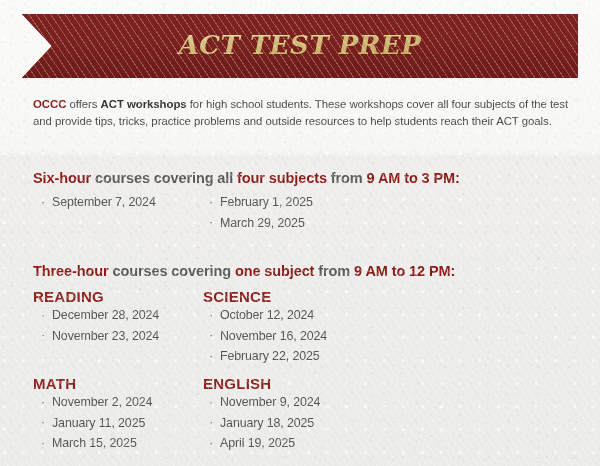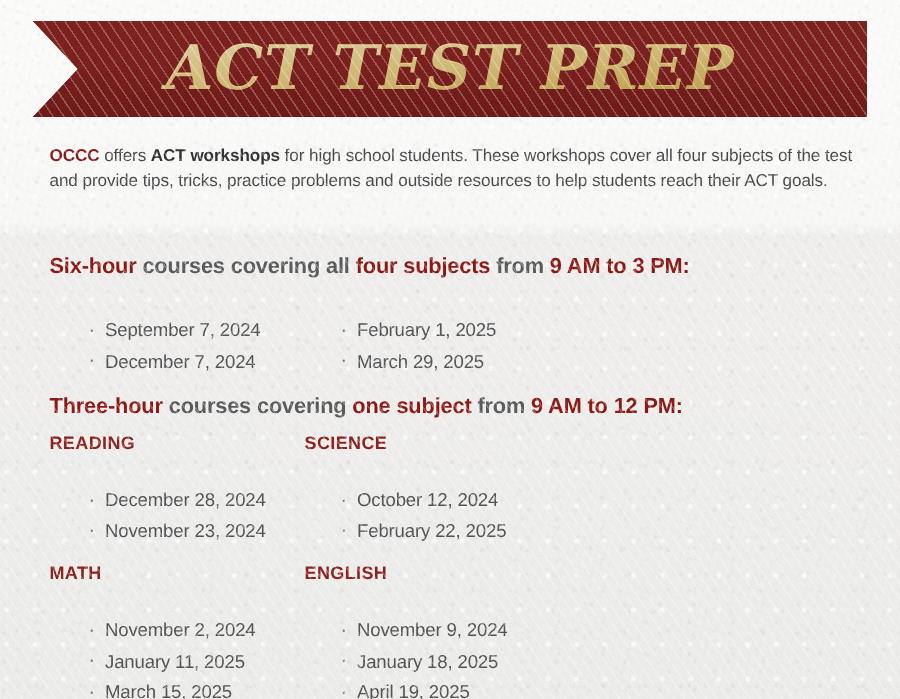--- a/index.html
+++ b/index.html
@@ -57,21 +57,21 @@
   }
   .banner-title {
     position: absolute;
     inset: 0;
     display: flex;
     align-items: center;
     justify-content: center;
     font-family: "DejaVu Serif", "Liberation Serif", serif;
     font-style: italic;
     font-weight: bold;
-    font-size: 41px;
+    font-size: 26px;
     letter-spacing: 0.5px;
     white-space: nowrap;
     background: linear-gradient(176deg, #e9d188 0%, #f2e3ab 22%, #e8cf83 48%, #d9ba63 72%, #c9a84f 100%);
     -webkit-background-clip: text;
     background-clip: text;
     color: transparent;
     text-shadow: 0 1px 0 rgba(0,0,0,0.10);
     padding-bottom: 2px;
   }
 
@@ -103,30 +103,30 @@
     font-size: 14.5px;
     font-weight: bold;
     color: #5b5b5b;
     white-space: nowrap;
     letter-spacing: -0.1px;
   }
   .sec-heading .red { color: #8c1a16; }
 
   .subject-heading {
     position: absolute;
-    font-size: 12px;
+    font-size: 15px;
     font-weight: bold;
     color: #8c2420;
     letter-spacing: 0.25px;
     white-space: nowrap;
   }
 
   ul.dates {
     position: absolute;
-    margin: 18px;
+    margin: 0;
     padding: 0;
     list-style: none;
   }
   ul.dates li {
     font-size: 12.4px;
     line-height: 20.5px;
     color: #545454;
     white-space: nowrap;
     padding-left: 12px;
     position: relative;
@@ -163,38 +163,38 @@
   </div>
 
   <div class="intro"><b>OCCC</b><span> offers </span><span class="dark">ACT workshops</span><span> for high school students. These workshops cover all four subjects of  the test and provide tips, tricks, practice problems and outside resources to help students reach their ACT goals.</span></div>
 
   <div class="lower">
 
     <div class="sec-heading" style="left:33px; top:15px;"><span class="red">Six-hour</span><span> courses covering all </span><span class="red">four subjects</span><span> from </span><span class="red">9 AM to 3 PM:</span></div>
 
     <ul class="dates" style="left:40px; top:37px;">
       <li>September 7, 2024</li>
-      <li>December 7, 2024</li>
     </ul>
     <ul class="dates" style="left:208px; top:37px;">
       <li>February 1, 2025</li>
       <li>March 29, 2025</li>
     </ul>
 
     <div class="sec-heading" style="left:33px; top:108px;"><span class="red">Three-hour</span><span> courses covering </span><span class="red">one subject</span><span> from </span><span class="red">9 AM to 12 PM:</span></div>
 
     <div class="subject-heading" style="left:33px; top:133px;">READING</div>
     <ul class="dates" style="left:40px; top:150px;">
       <li>December 28, 2024</li>
       <li>November 23, 2024</li>
     </ul>
 
     <div class="subject-heading" style="left:203px; top:133px;">SCIENCE</div>
     <ul class="dates" style="left:208px; top:150px;">
       <li>October 12, 2024</li>
+      <li>November 16, 2024</li>
       <li>February 22, 2025</li>
     </ul>
 
     <div class="subject-heading" style="left:33px; top:220px;">MATH</div>
     <ul class="dates" style="left:40px; top:237px;">
       <li>November 2, 2024</li>
       <li>January 11, 2025</li>
       <li>March 15, 2025</li>
     </ul>
 

